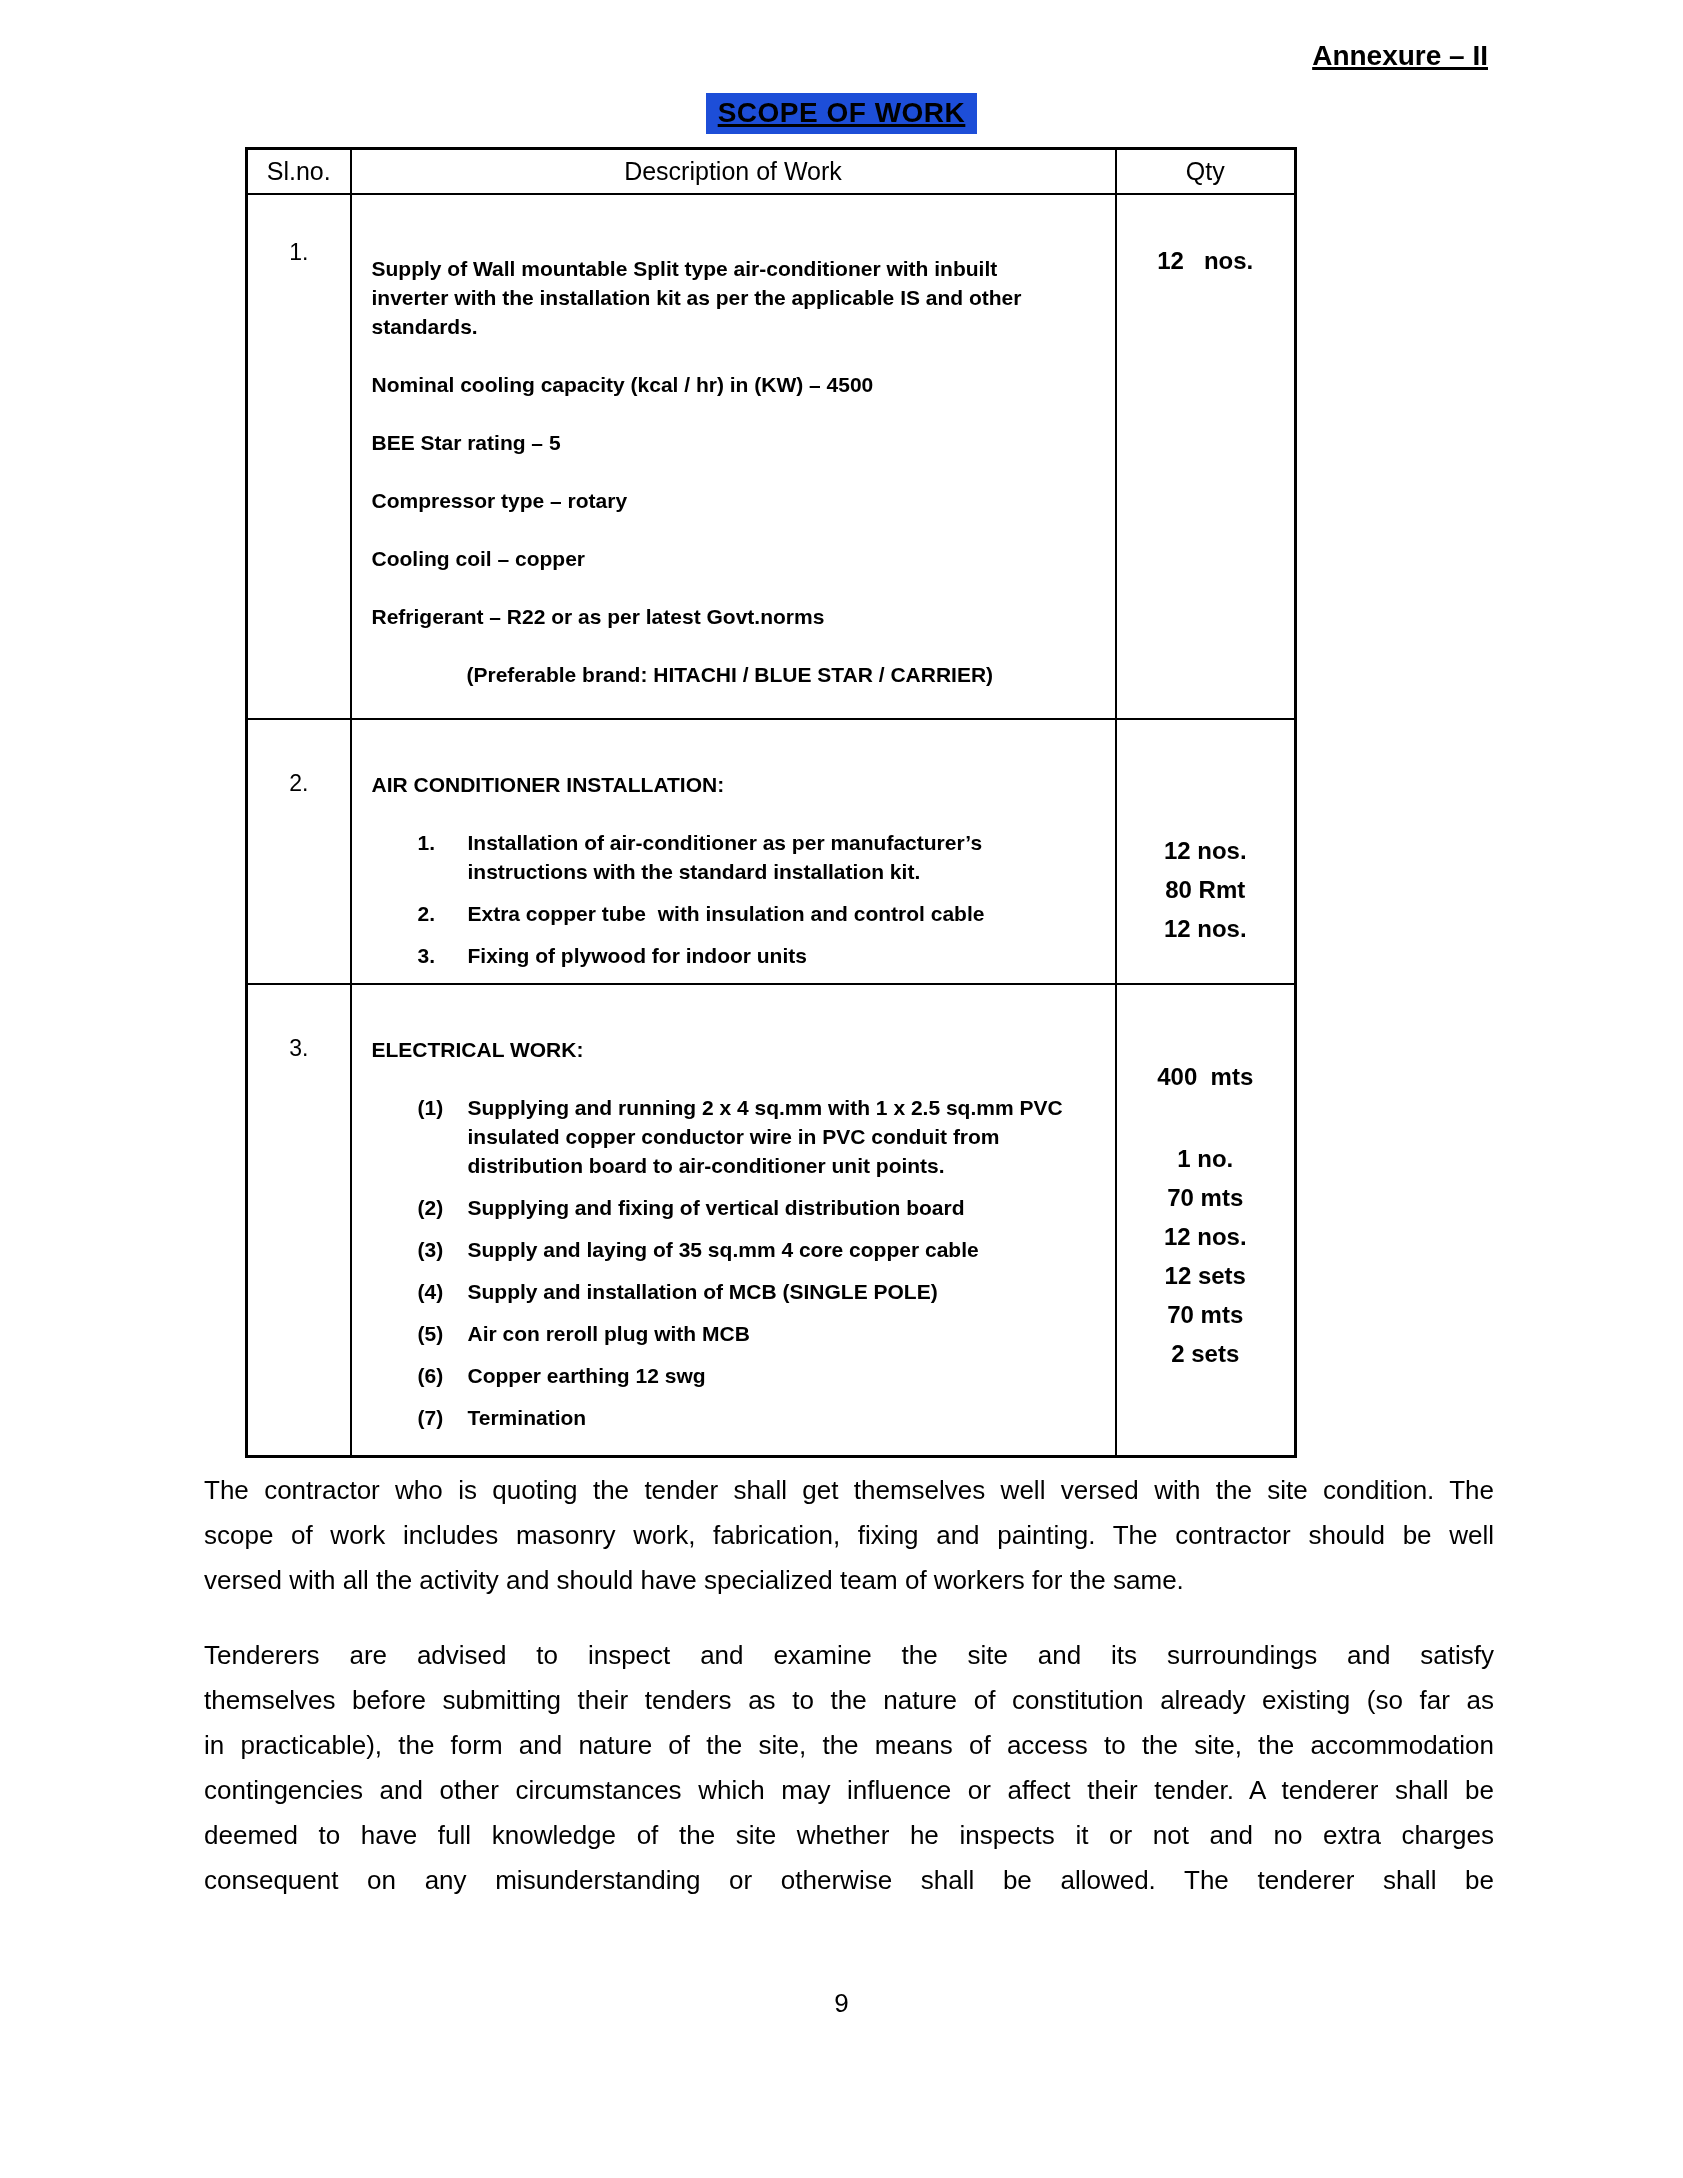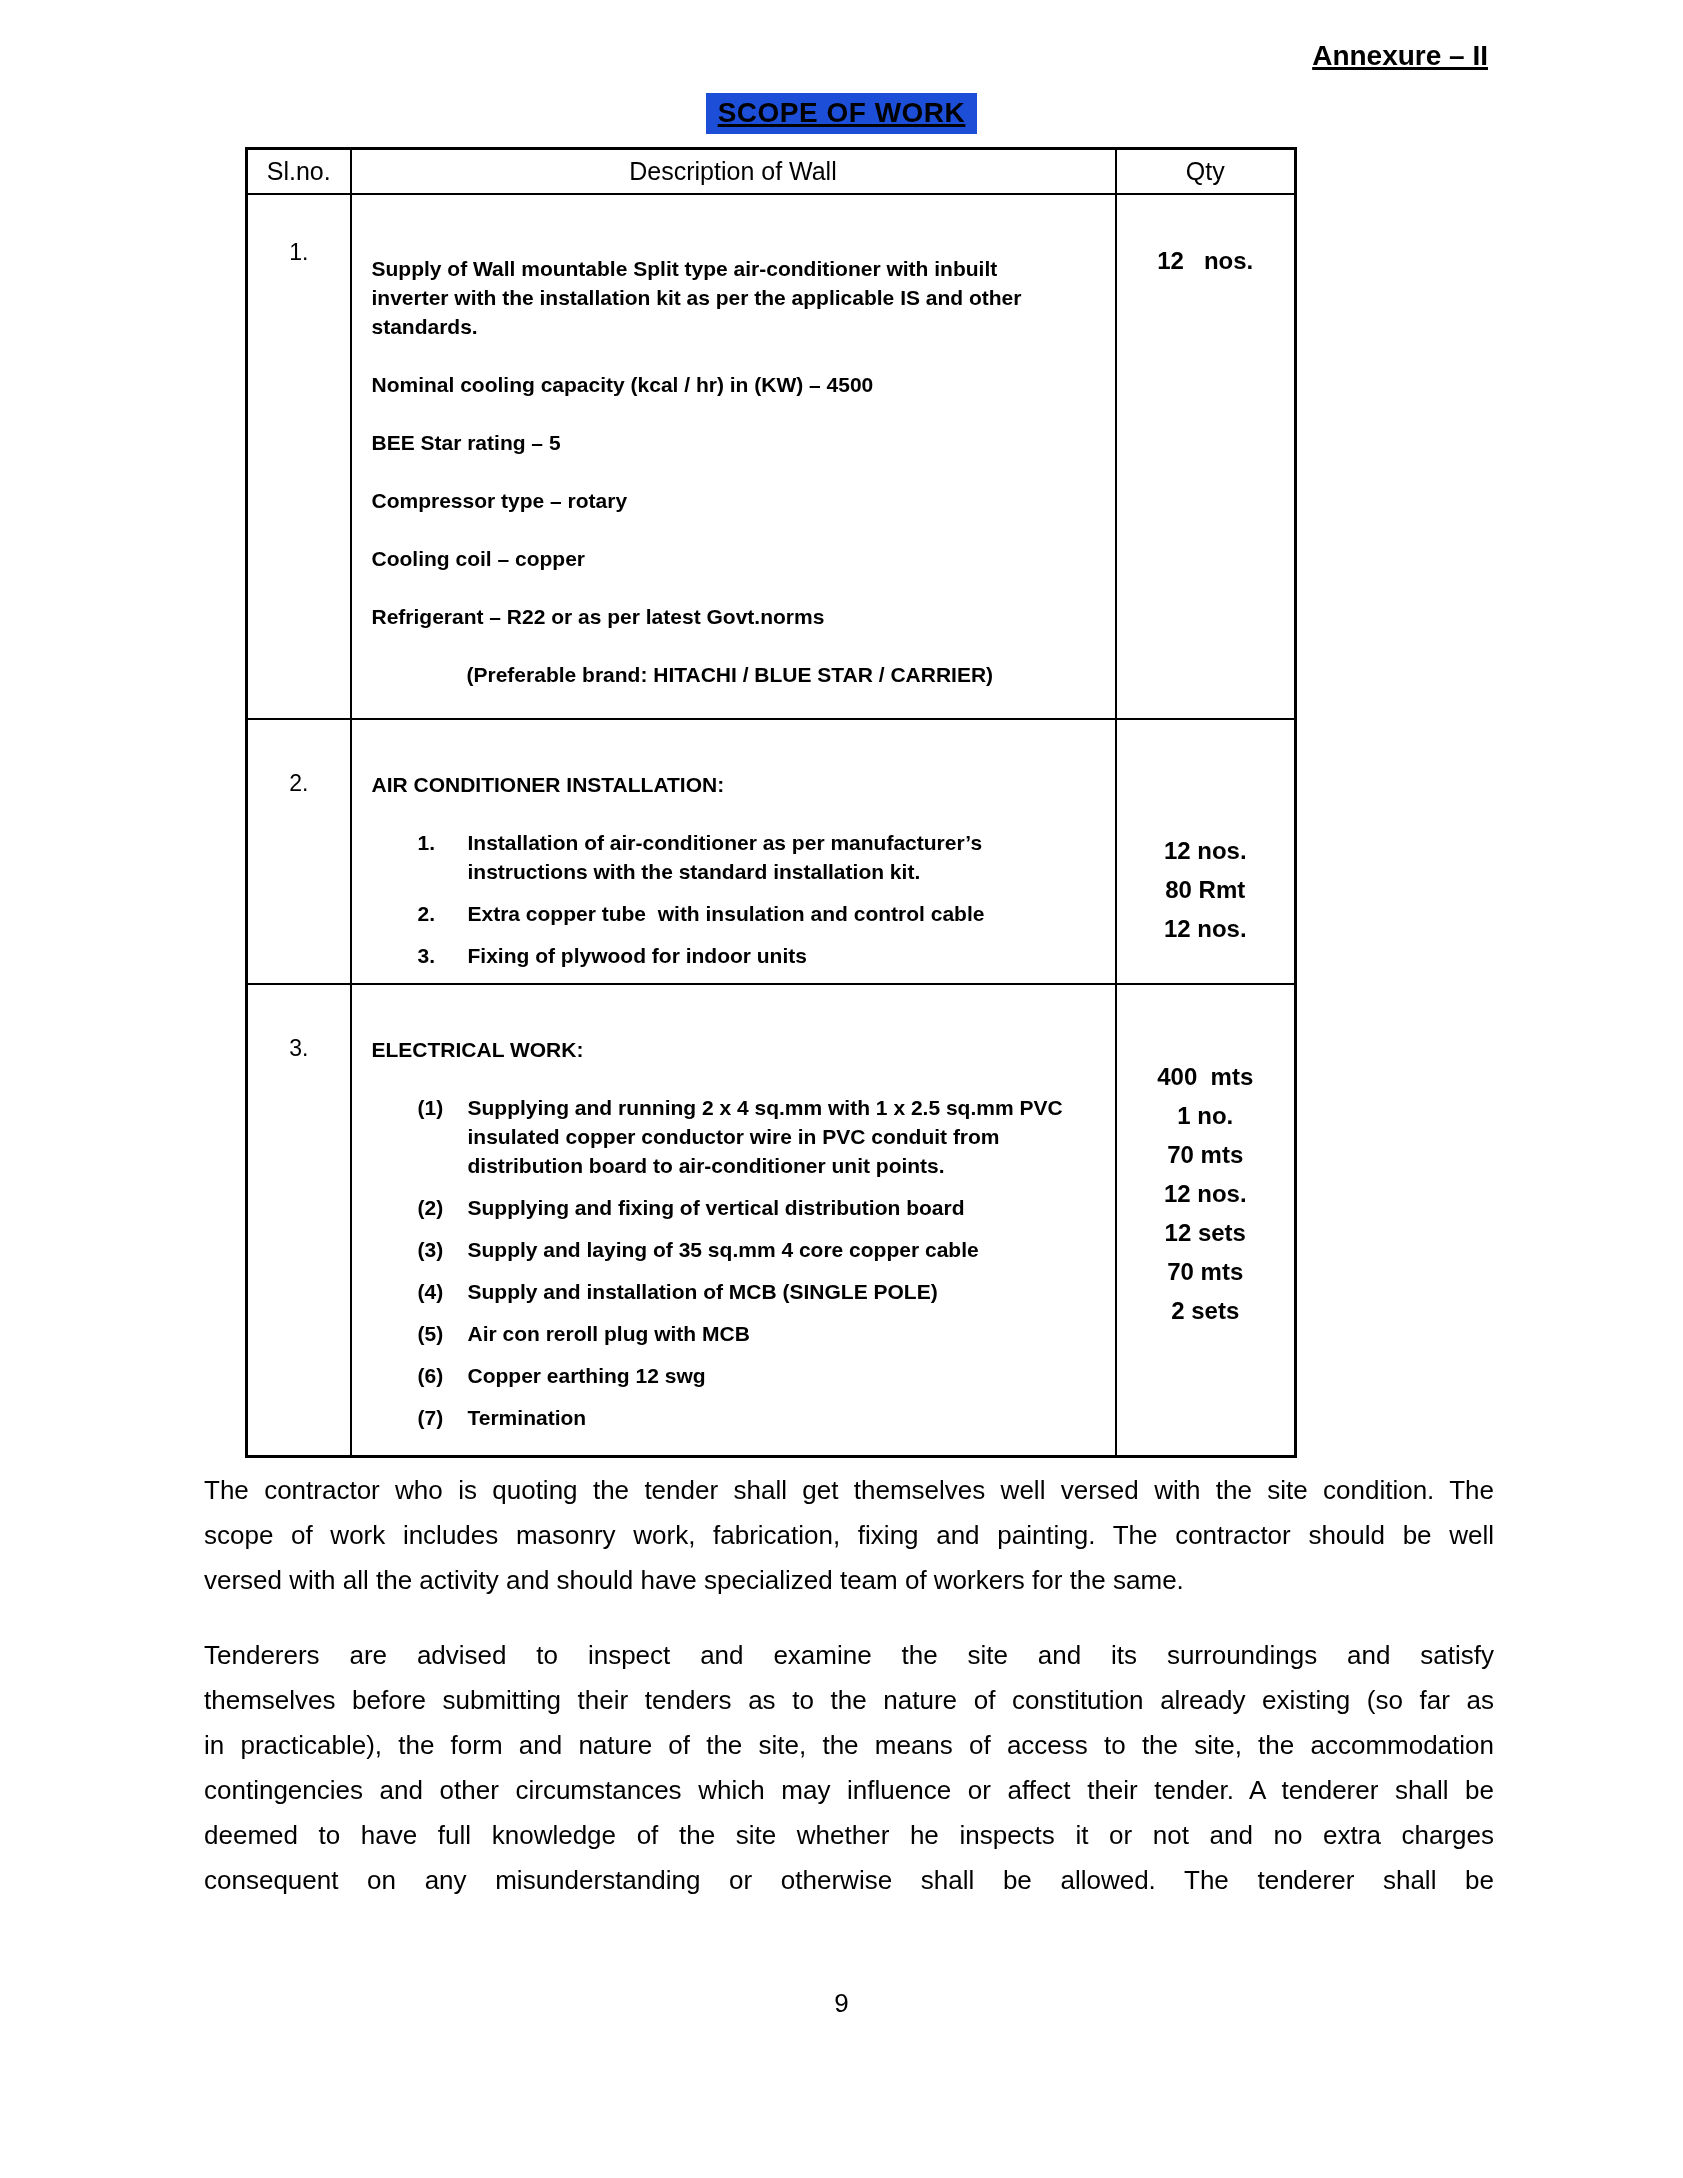--- a/index.html
+++ b/index.html
@@ -34,21 +34,21 @@
   .pre{white-space:pre-wrap;}
   td.desc p{margin:0 0 29px 0;line-height:29px;}
   p.note{margin:0;padding-left:95px;}
   p.list-heading{margin:0 0 7px 0;}
   .nlist{padding-left:46px;}
   .li{display:flex;line-height:29px;margin:0 0 13px 0;}
   .li .num{width:50px;flex:0 0 50px;}
   .li .li-text{flex:1;}
   td.qty{font-size:24px;font-weight:bold;text-align:center;}
   .qty-line{line-height:39px;}
-  .qty-gap{}
+  .qty-gap{margin-top:43px;}
   tr.r1 td.qty{padding-top:46px;} tr.r2 td.qty{padding-top:111px;} tr.r3 td.qty{padding-top:72px;}
   
   .content{position:absolute;top:1468px;left:204px;width:1290px;font-size:26px;}
   .bpara{margin:0 0 30px 0;}
   .bline{line-height:45px;text-align:justify;text-align-last:justify;}
   .bline.no-just{text-align:center;text-align-last:left;}
   
   .pageno{position:absolute;top:1988px;left:0;width:100%;text-align:center;font-size:26px;}
 </style>
 </head>
@@ -64,21 +64,21 @@
 
   <table class="work-table">
     <colgroup>
         <col style="width:104px">
         <col style="width:765px">
         <col style="width:180px">
       </colgroup>
     <tbody>
       <tr class="hdr">
         <th>Sl.no.</th>
-        <th>Description of Wall</th>
+        <th>Description of Work</th>
         <th>Qty</th>
       </tr>
 
       <tr class="r1">
         <td class="sl">1.</td>
         <td class="desc">
           <p class="pre">Supply of Wall mountable Split type air-conditioner with inbuilt
 inverter with the installation kit as per the applicable IS and other
 standards.</p>
           <p class="pre">Nominal cooling capacity (kcal / hr) in (KW) – 4500</p>

